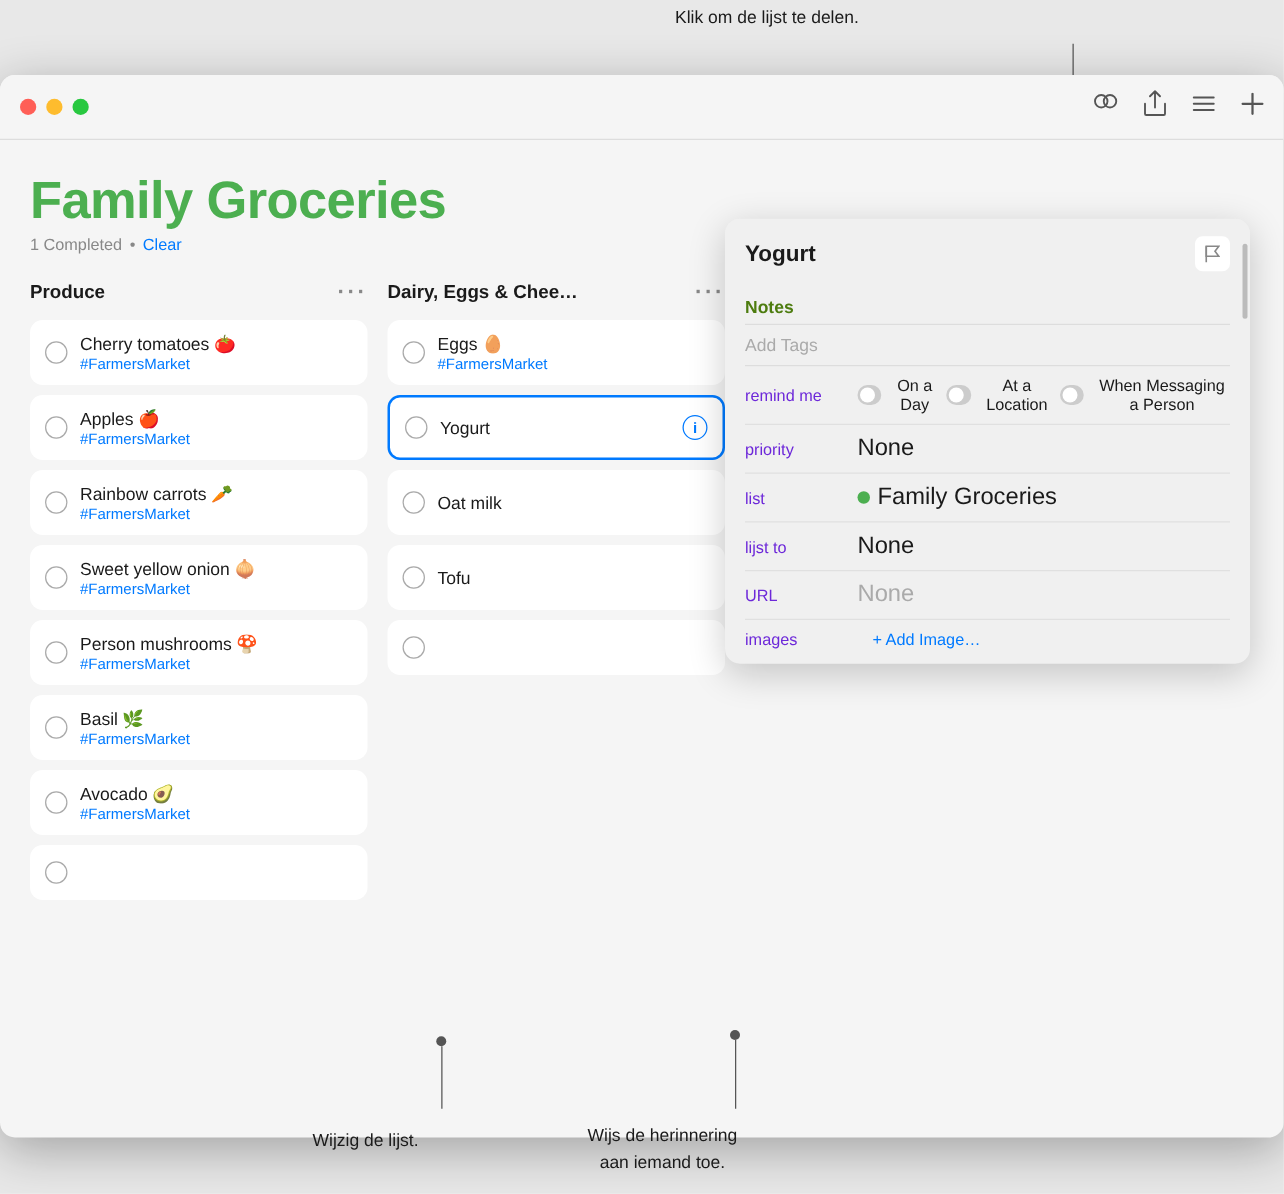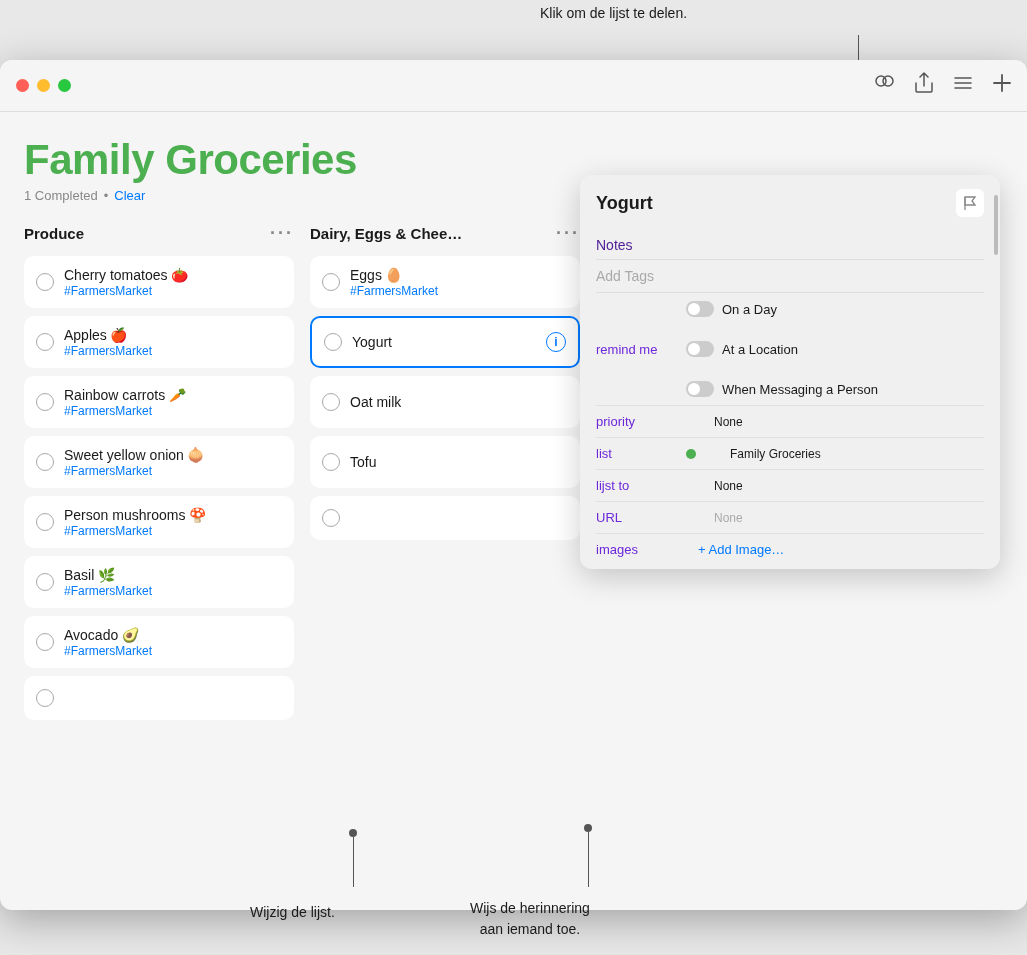--- a/index.html
+++ b/index.html
@@ -229,25 +229,26 @@
       cursor: pointer;
       font-size: 14px;
     }
 
     .detail-body {
       padding: 4px 16px;
     }
 
     .notes-input {
       font-size: 14px;
-      color: #4c1d95;
+      color: #4d7c0f;
       padding: 6px 0;
       border-bottom: 1px solid #ddd;
       width: 100%;
       cursor: text;
+      font-weight: bold;
     }
 
     .tags-input {
       font-size: 14px;
       color: #aaa;
       padding: 8px 0;
       border-bottom: 1px solid #ddd;
       width: 100%;
       cursor: text;
     }
@@ -265,35 +266,35 @@
     }
 
     .detail-label {
       font-size: 13px;
       color: #6d28d9;
       min-width: 90px;
       text-align: left;
     }
 
     .detail-value {
-      font-size: 12px;
+      font-size: 19px;
       color: #1a1a1a;
       flex: 1;
-      margin-left: 28px;
     }
 
     .detail-value.placeholder {
       color: #aaa;
     }
 
     .toggle-group {
       display: flex;
-      flex-direction: column;
-      gap: 24px;
+      flex-direction: row;
+      gap: 6px;
       flex: 1;
+      text-align: center;
     }
 
     .toggle-row {
       display: flex;
       align-items: center;
       gap: 8px;
     }
 
     .mini-toggle {
       width: 28px;

